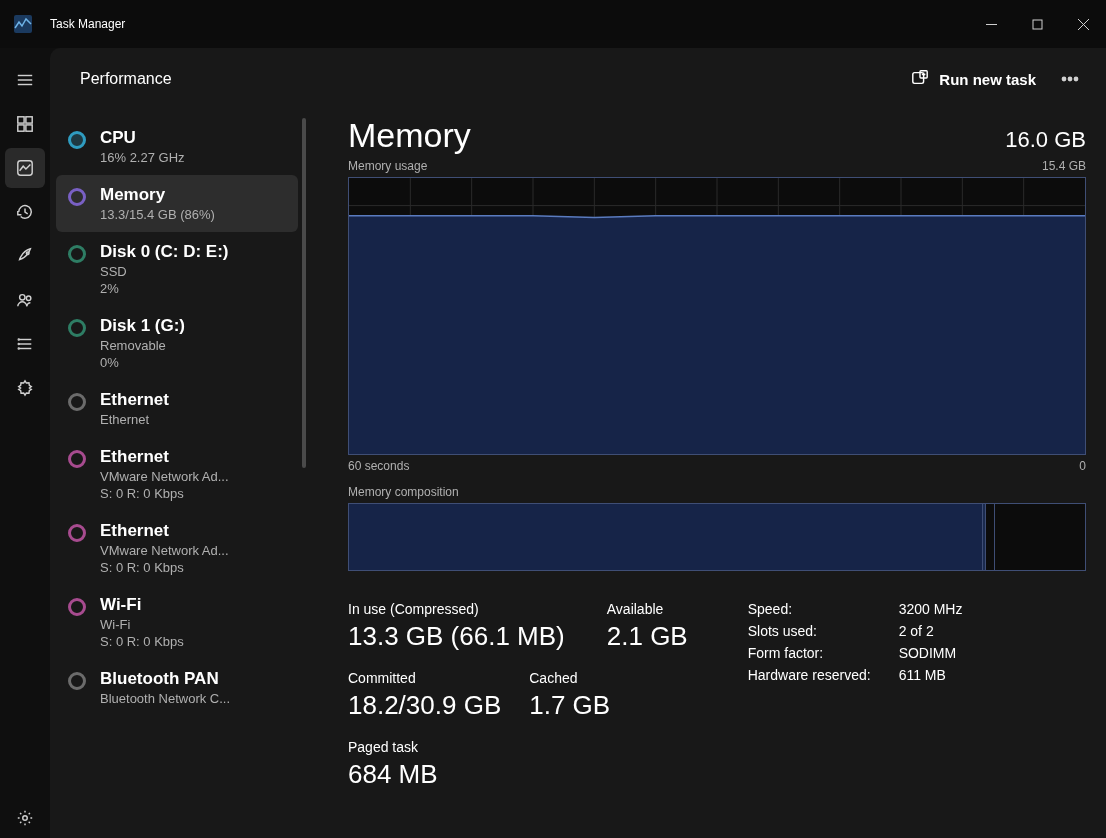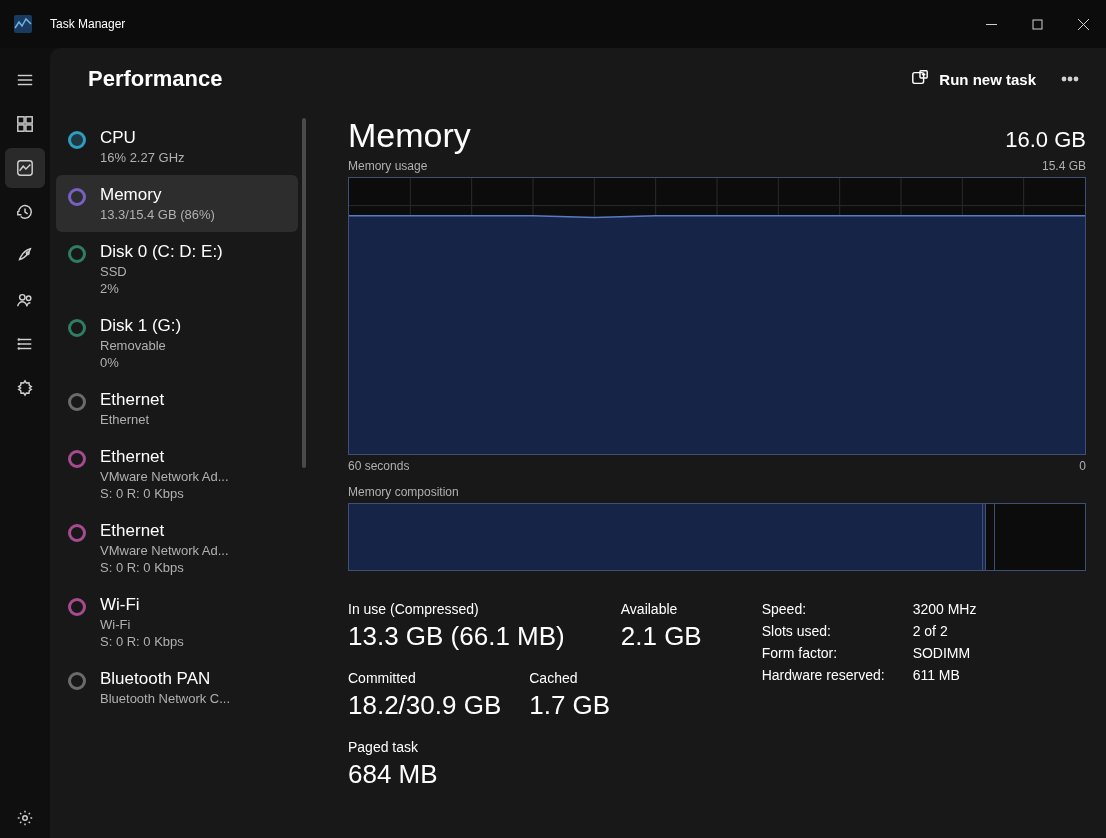--- a/index.html
+++ b/index.html
@@ -101,23 +101,23 @@
     min-width:0;
   }
 
   .header-row {
     height:62px;
     display:flex;
     align-items:center;
     padding:0 20px 0 22px;
   }
   .header-row h1 {
-    font-size:22px;
-    font-weight:700;
-    margin:16px;
+    font-size:16px;
+    font-weight:400;
+    margin:8px;
   }
   .header-actions {
     margin-left:auto;
     display:flex;
     align-items:center;
     gap:8px;
   }
   .run-task {
     display:flex;
     align-items:center;
@@ -169,21 +169,21 @@
     border:3px solid;
     flex-shrink:0;
     margin-top:3px;
   }
   .ring.cpu { border-color: var(--accent-cpu); background:rgba(47,156,192,0.25); }
   .ring.mem { border-color: var(--accent-mem-ring); }
   .ring.disk { border-color: var(--accent-disk); }
   .ring.net { border-color: var(--accent-net); }
   .ring.off { border-color: var(--accent-grey); }
   .side-text { display:flex; flex-direction:column; gap:2px; min-width:0; }
-  .side-title { font-size:17px; font-weight:400; }
+  .side-title { font-size:17px; font-weight:700; }
   .side-sub, .side-sub2 {
     font-size:13px;
     color: var(--text-secondary);
     white-space:nowrap;
     overflow:hidden;
     text-overflow:ellipsis;
     max-width:190px;
   }
 
   
@@ -515,21 +515,21 @@
         </div>
         <div class="comp-chart" id="comp-chart">
             <div class="comp-inuse" style="flex: 0.863636 1 0%;"></div>
             <div class="comp-mod" style="flex: 0.00324675 1 0%;"></div>
             <div class="comp-stand" style="flex: 0.00974026 1 0%;"></div>
             <div class="comp-free" style="flex: 0.123377 1 0%;"></div>
           </div>
 
         <div style="display:flex; gap:60px; margin-top:30px;">
           <div style="display:flex; flex-direction:column; gap:18px;">
-            <div style="display:flex; gap:56px;">
+            <div style="display:flex; gap:42px;">
               <div class="stat-block">
                 <span class="stat-label">In use (Compressed)</span>
                 <span class="stat-value">13.3 GB (66.1 MB)</span>
               </div>
               <div class="stat-block">
                 <span class="stat-label">Available</span>
                 <span class="stat-value">2.1 GB</span>
               </div>
             </div>
             <div style="display:flex; gap:28px;">

